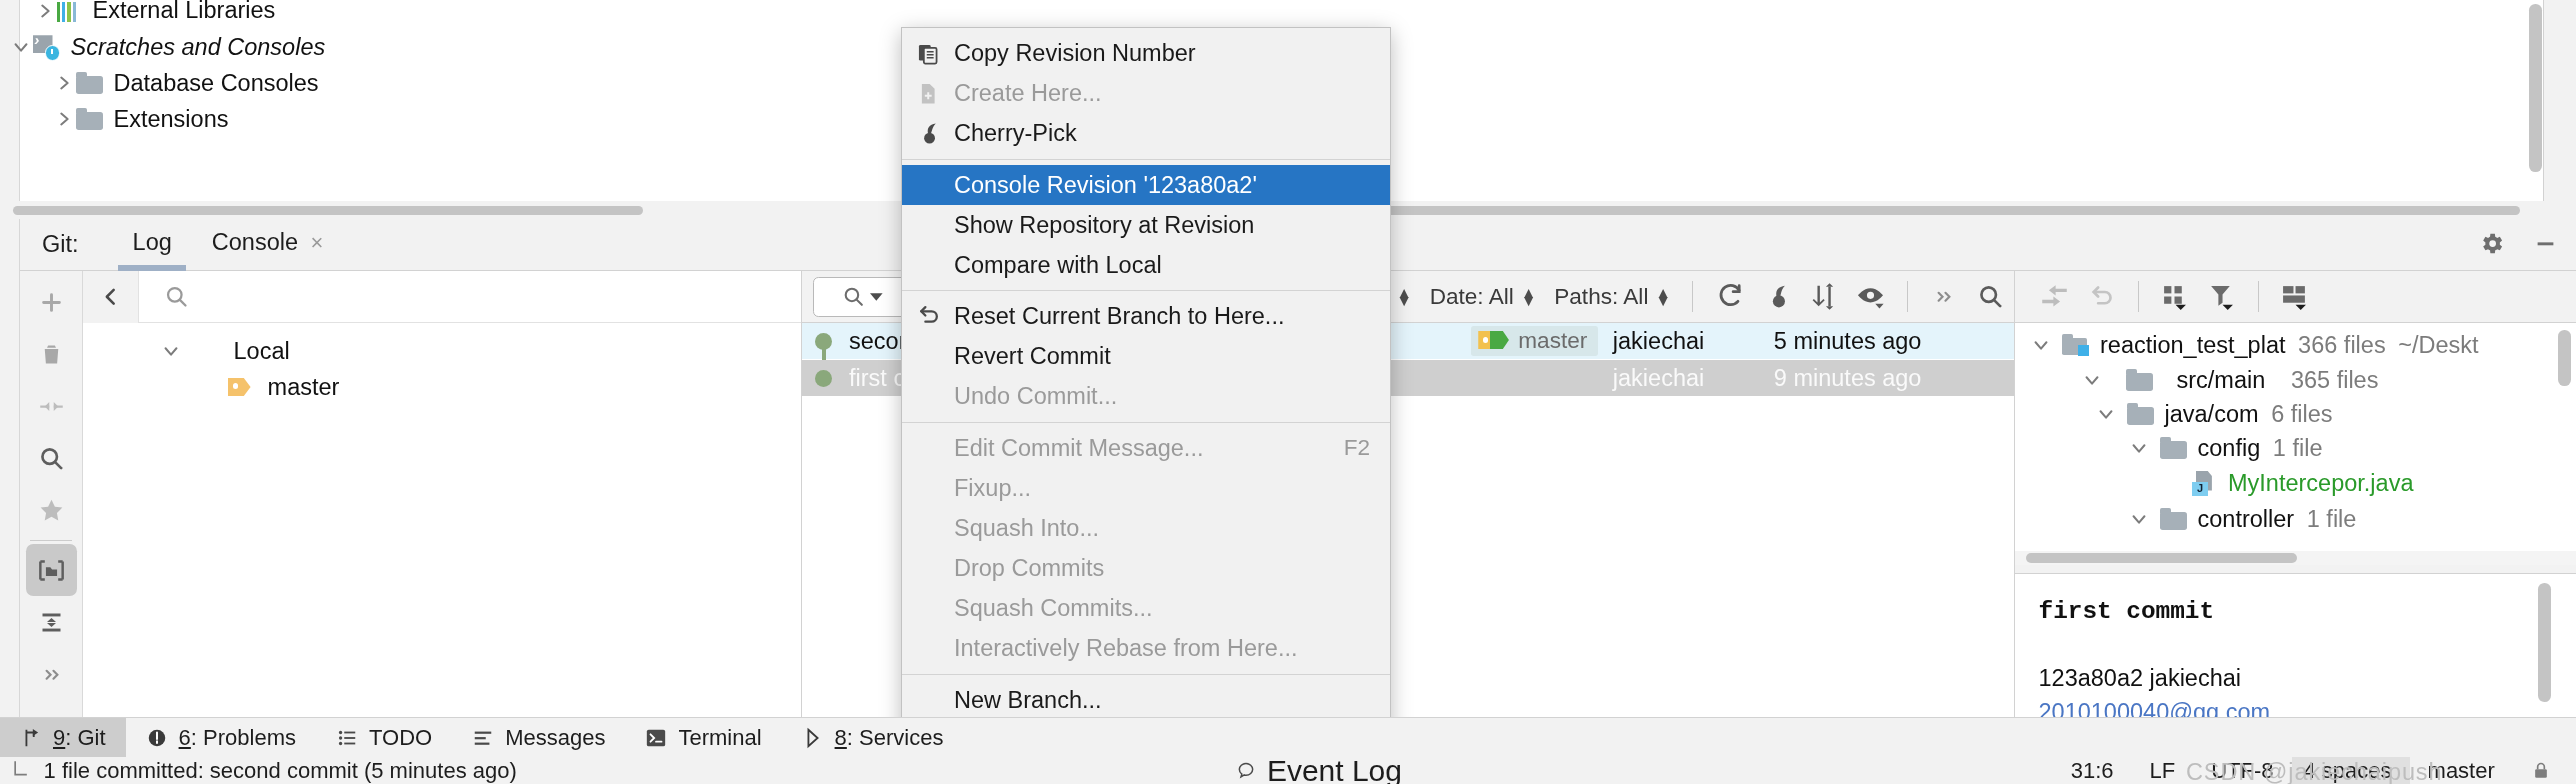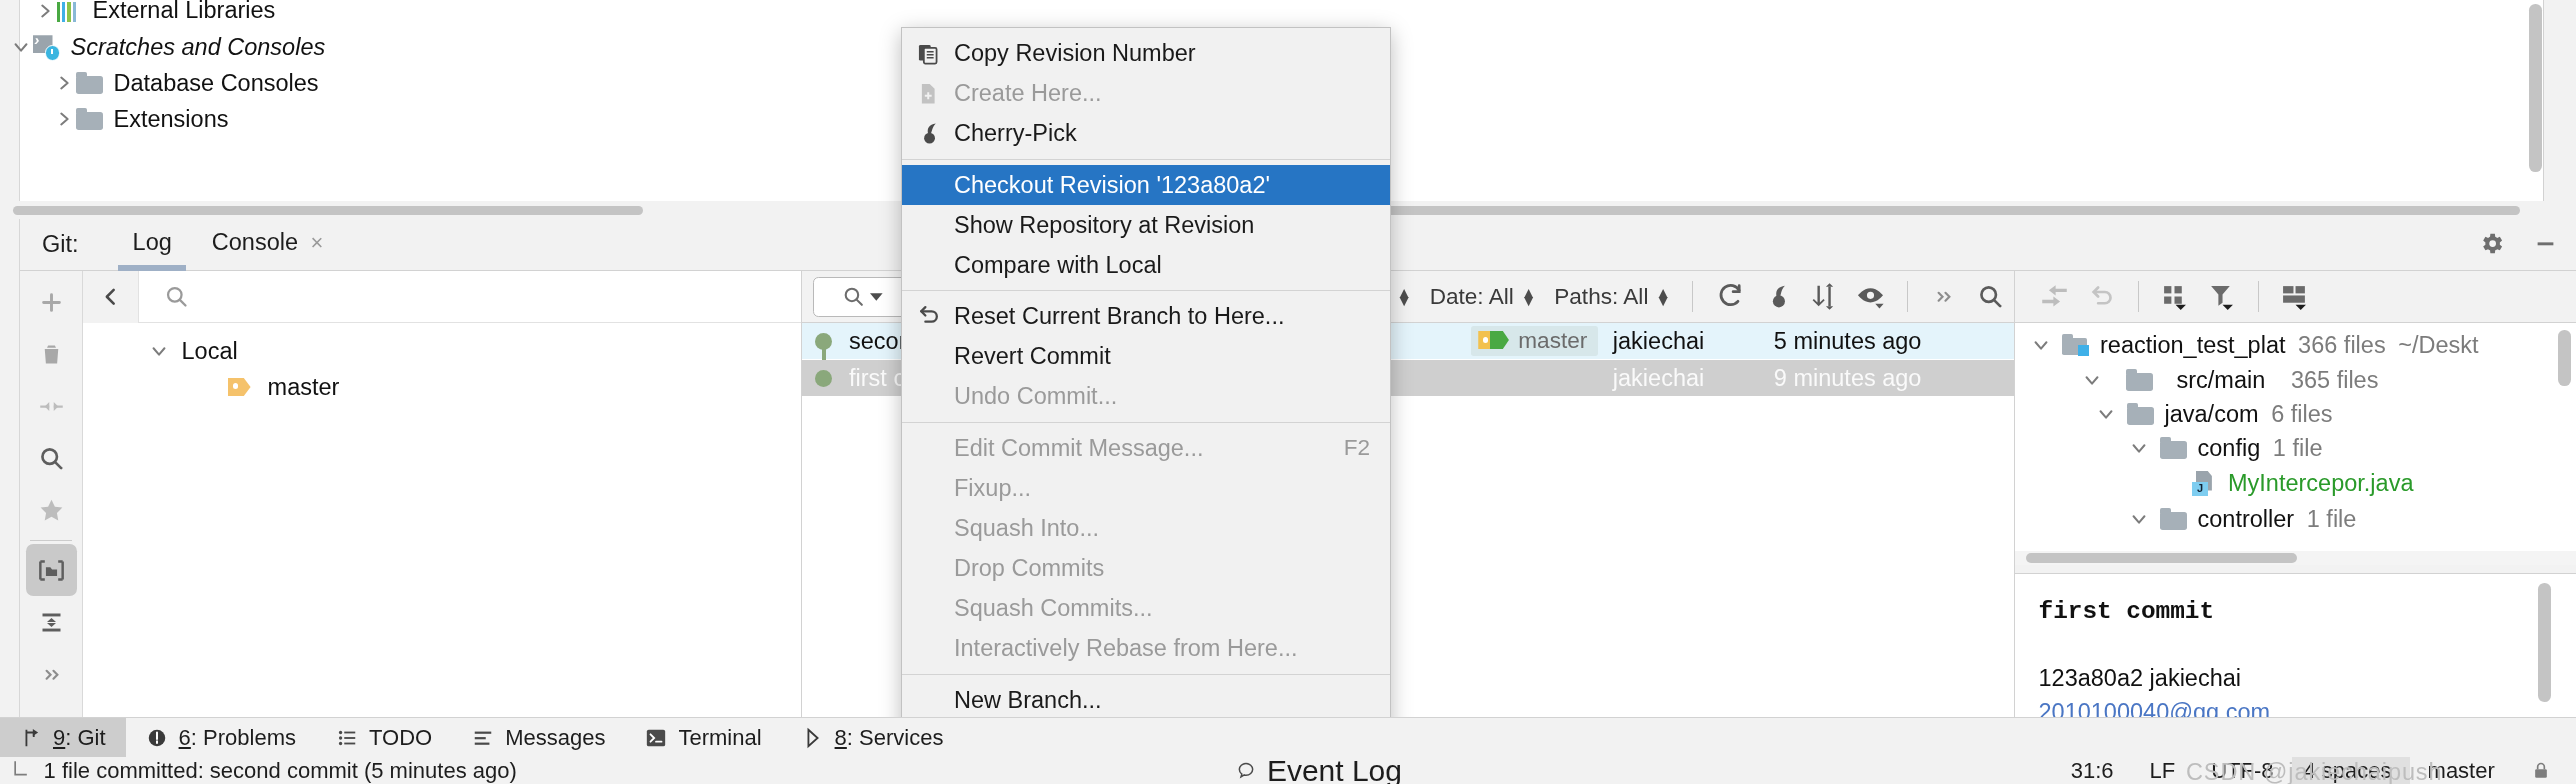--- a/index.html
+++ b/index.html
@@ -461,21 +461,21 @@
             </svg>
         </div>
         <span style="margin-left:60px; color:#8e8e8e; display:flex; align-items:center;">
           <svg width="27" height="27" viewBox="0 0 24 24" fill="none" stroke="#9a9a9a" stroke-width="2">
               <circle cx="10.5" cy="10.5" r="6"></circle>
               <path d="M15 15l5 5" stroke-linecap="round"></path>
             </svg>
         </span>
         <input class="search-input" style="border: none; outline: none; font-size: 22.6px; margin-left: 16.3px; width: 488px; background: transparent;" placeholder="">
       </div>
-      <div class="branch-item" style="left:64px; top:63px;">
+      <div class="branch-item" style="left:76px; top:63px;gap:40px;">
         <span class="chev">
           <svg width="20" height="20" viewBox="0 0 22 22">
               <path d="M5 8l6 7 6-7" fill="none" stroke="#7c7c7c" stroke-width="2.2" stroke-linecap="round" stroke-linejoin="round"></path>
             </svg>
         </span>
         <span style="margin-left:11px;">Local</span>
       </div>
       <div class="branch-item" style="left:145px; top:99px;">
         <span class="tag-ico">
             <span class="t1"></span>
@@ -752,21 +752,21 @@
             <path d="M11.5 12C10.5 7 12.5 3.6 19 2.5c-3.2 3.2-3.4 6.2-4.6 9.6z"></path>
           </svg>
       </span>
       <span class="txt">Cherry-Pick</span>
     </div>
 
     <div class="msep"></div>
 
     <div class="mi sel">
       <span class="ico"></span>
-      <span class="txt">Checkout Revision '123a80a2'</span>
+      <span class="txt">Console Revision '123a80a2'</span>
     </div>
 
     <div class="mi">
       <span class="ico"></span>
       <span class="txt">Show Repository at Revision</span>
     </div>
 
     <div class="mi">
       <span class="ico"></span>
       <span class="txt">Compare with Local</span>

